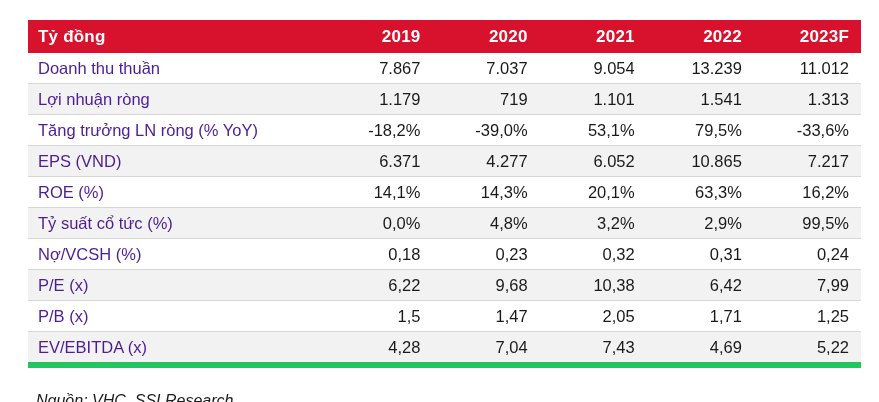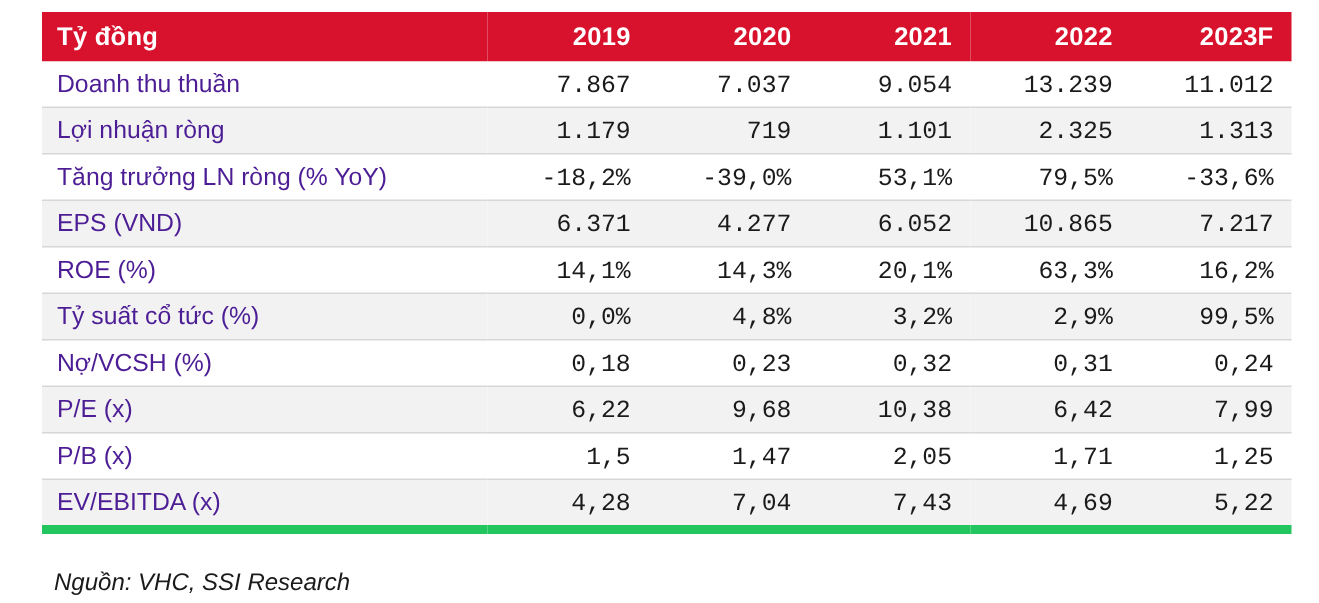--- a/index.html
+++ b/index.html
@@ -12,21 +12,21 @@
     height: 402px;
     font-family: "Liberation Sans", sans-serif;
     color: #1a1a1a;
     overflow: hidden;
   }
   .sheet {
     position: relative;
     width: 879px;
     height: 402px;
     box-sizing: border-box;
-    padding: 8px 18px 0 28px;
+    padding: 20px 18px 0 28px;
   }
   table.fin {
     width: 833px;
     border-collapse: collapse;
     table-layout: fixed;
     font-size: 16.5px;
   }
   table.fin col.label { width: 297px; }
   table.fin col.num { width: 107px; }
   thead th {
@@ -58,21 +58,20 @@
   }
   tbody td.label {
     text-align: left;
     padding-left: 10px;
     color: #4c1d95;
   }
   tbody td.num {
     text-align: right;
     padding-right: 12px;
     color: #1a1a1a;
-    font-family: Liberation Mono, monospace;
   }
   tbody tr.shaded td {
     background: #f2f2f2;
   }
   tbody tr.plain td {
     background: #ffffff;
   }
   .source {
     margin-top: 24px;
     padding-left: 8px;
@@ -112,21 +111,21 @@
         <td class="num">7.037</td>
         <td class="num">9.054</td>
         <td class="num">13.239</td>
         <td class="num">11.012</td>
       </tr>
       <tr class="shaded">
         <td class="label">Lợi nhuận ròng</td>
         <td class="num">1.179</td>
         <td class="num">719</td>
         <td class="num">1.101</td>
-        <td class="num">2.325</td>
+        <td class="num">1.541</td>
         <td class="num">1.313</td>
       </tr>
       <tr class="plain">
         <td class="label">Tăng trưởng LN ròng (% YoY)</td>
         <td class="num">-18,2%</td>
         <td class="num">-39,0%</td>
         <td class="num">53,1%</td>
         <td class="num">79,5%</td>
         <td class="num">-33,6%</td>
       </tr>

